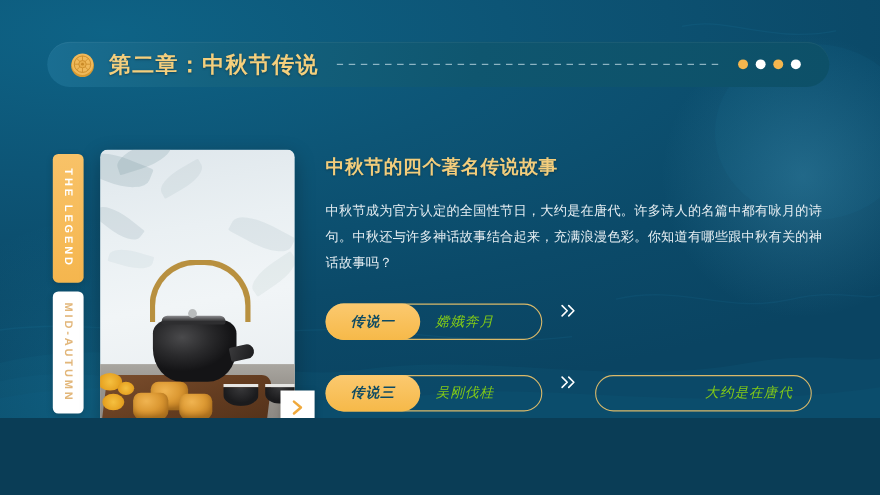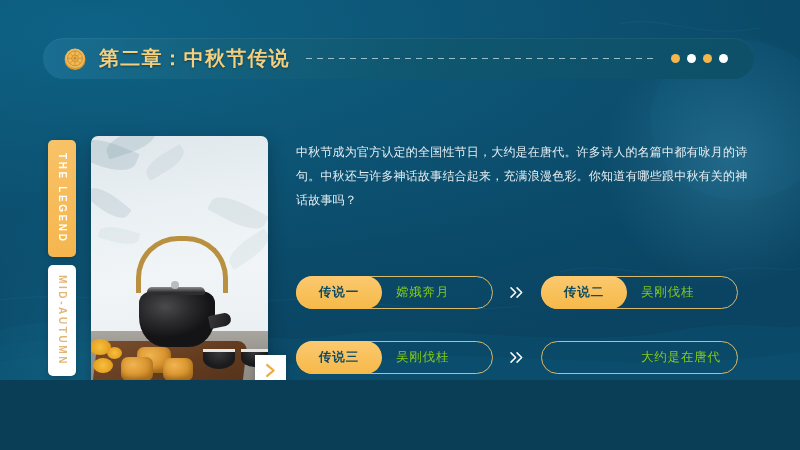--- a/index.html
+++ b/index.html
@@ -277,23 +277,24 @@
 
   
   .pill-grid {
     position: absolute;
     left: 296px;
     top: 276px;
     width: 462px;
   }
   .pill-row {
     display: flex;
-    align-items: center;
+    align-items: flex-start;
     height: 33px;
     margin-bottom: 32px;
+    font-style: italic;
   }
   .pill {
     position: relative;
     width: 197px;
     height: 33px;
     border: 1px solid #d9b96a;
     border-radius: 17px;
     display: flex;
     align-items: center;
     box-sizing: border-box;
@@ -413,39 +414,36 @@
     </div>
   </div>
 
   <div class="arrow-btn">
     <svg width="15" height="15" viewBox="0 0 16 16">
       <path d="M4.5 2.2 L11.3 8 L4.5 13.8" fill="none" stroke="#f0a93c" stroke-width="2.4" stroke-linecap="round" stroke-linejoin="round"></path>
     </svg>
   </div>
 
   <div class="content">
+    <h2 class="section-title">中秋节的四个著名传说故事</h2>
     <p class="section-body">中秋节成为官方认定的全国性节日，大约是在唐代。许多诗人的名篇中都有咏月的诗句。中秋还与许多神话故事结合起来，充满浪漫色彩。你知道有哪些跟中秋有关的神话故事吗？</p>
   </div>
 
   <div class="pill-grid">
 
     <div class="pill-row">
       <div class="pill">
         <div class="pill-badge">传说一</div>
         <div class="pill-text">嫦娥奔月</div>
       </div>
       <div class="pill-sep">
         <svg width="17" height="13" viewBox="0 0 18 14">
           <path d="M2 2 L7 7 L2 12" fill="none" stroke="#ffffff" stroke-width="1.6" stroke-linecap="round" stroke-linejoin="round"></path>
           <path d="M8.5 2 L13.5 7 L8.5 12" fill="none" stroke="#ffffff" stroke-width="1.6" stroke-linecap="round" stroke-linejoin="round"></path>
         </svg>
-      </div>
-      <div class="pill">
-        <div class="pill-badge">传说二</div>
-        <div class="pill-text">吴刚伐桂</div>
       </div>
     </div>
 
     <div class="pill-row">
       <div class="pill">
         <div class="pill-badge">传说三</div>
         <div class="pill-text">吴刚伐桂</div>
       </div>
       <div class="pill-sep">
         <svg width="17" height="13" viewBox="0 0 18 14">

